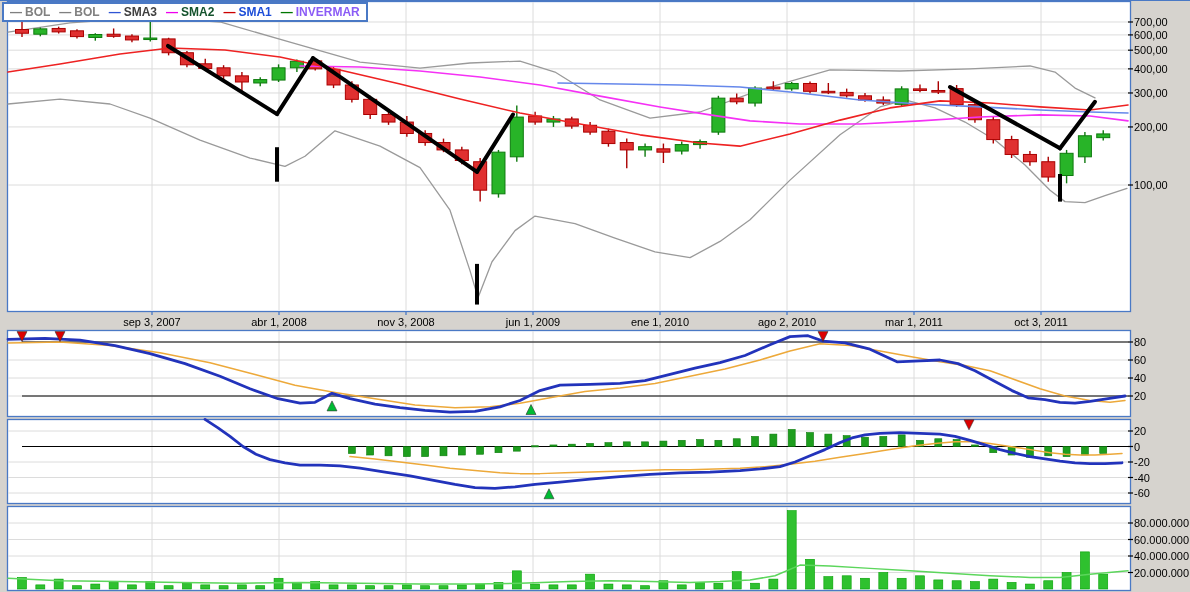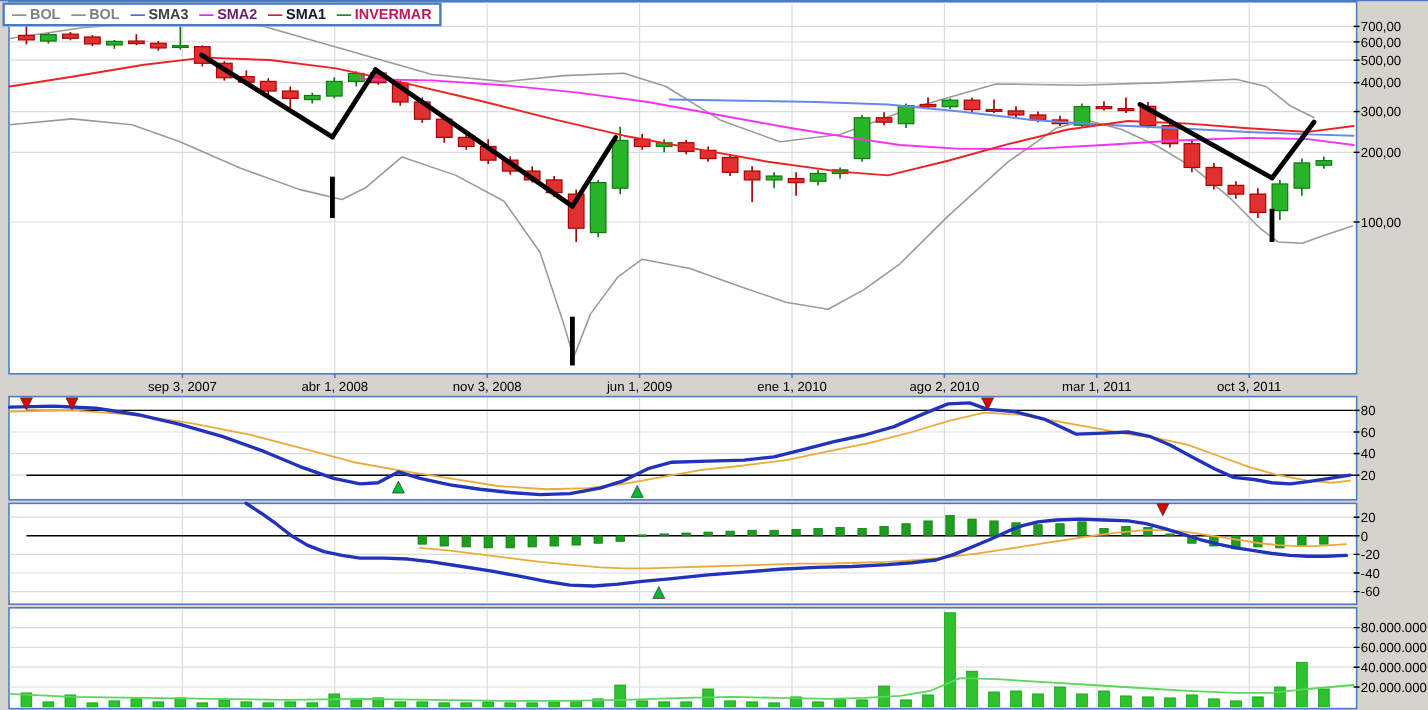--- a/index.html
+++ b/index.html
@@ -522,24 +522,24 @@
       <span class="legend-item">
         <span class="legend-dash" style="color: rgb(128, 128, 128);">—</span>
         <span style="color: rgb(128, 128, 128);">BOL</span>
       </span>
       <span class="legend-item">
         <span class="legend-dash" style="color: rgb(47, 85, 212);">—</span>
         <span style="color: #404040;">SMA3</span>
       </span>
       <span class="legend-item">
         <span class="legend-dash" style="color: rgb(238, 0, 238);">—</span>
-        <span style="color: #701a75;">SMA2</span>
+        <span style="color: #14532d;">SMA2</span>
       </span>
       <span class="legend-item">
         <span class="legend-dash" style="color: rgb(204, 0, 0);">—</span>
-        <span style="color: #0f172a;">SMA1</span>
+        <span style="color: #1d4ed8;">SMA1</span>
       </span>
       <span class="legend-item">
         <span class="legend-dash" style="color: rgb(0, 119, 0);">—</span>
-        <span style="color: #be185d;">INVERMAR</span>
+        <span style="color: #8b5cf6;">INVERMAR</span>
       </span>
     </div>
 </div>
 
 </body></html>

